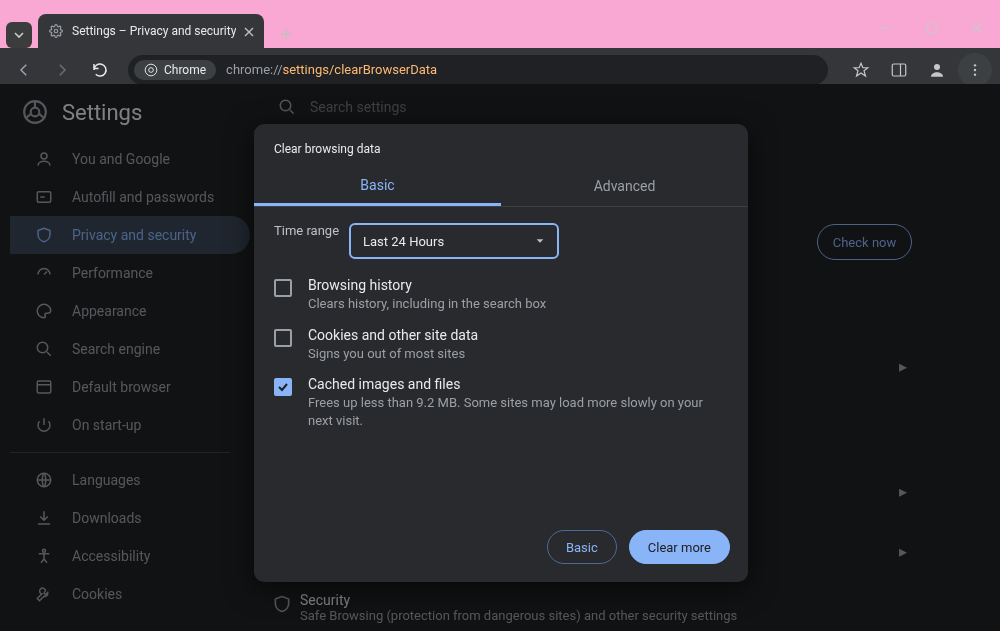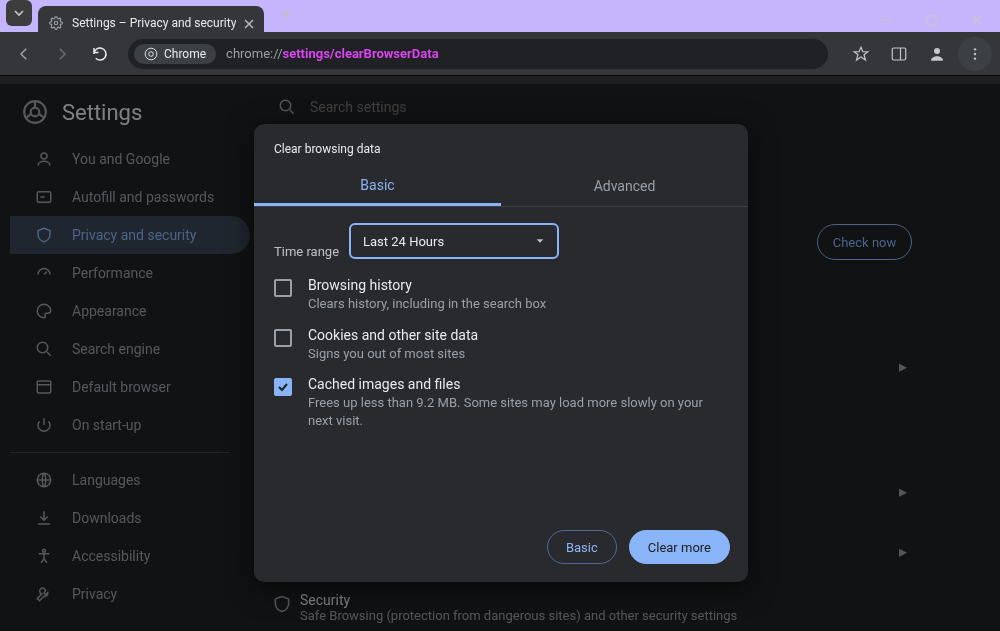--- a/index.html
+++ b/index.html
@@ -4,21 +4,21 @@
 <style>
   * { box-sizing: border-box; margin: 0; padding: 0; font-family: "Segoe UI", Roboto, Arial, sans-serif; }
   body {
     width: 1000px; height: 631px; overflow: hidden;
     background: #1f1f1f;
     color: #e8eaed;
     position: relative;
   }
   
   .title-bar {
-    height: 32px; background: #c4b5fd; display: flex; align-items: flex-start;
+    height: 48px; background: #f9a8d4; display: flex; align-items: flex-end;
     padding-left: 6px;
   }
   .tab-menu-btn {
     width: 26px; height: 26px; border-radius: 6px; background: #3c3c3c;
     display: flex; align-items: center; justify-content: center; margin-right: 6px;
   }
   .tab {
     height: 34px; margin-top: 6px; background: #35363a; border-radius: 8px 8px 0 0;
     display: flex; align-items: center; padding: 0 10px; gap: 8px; min-width: 210px;
   }
@@ -32,21 +32,21 @@
   .toolbar {
     height: 44px; background: #35363a; display:flex; align-items:center; padding:0 8px; gap:6px;
     border-bottom:1px solid #000;
   }
   .nav-btn { width:32px;height:32px;display:flex;align-items:center;justify-content:center;color:#9aa0a6;border-radius:16px;}
   .nav-btn.enabled { color:#e8eaed; }
   .omnibox { flex:0 0 auto; background:#202124; height:30px; border-radius:15px; display:flex;align-items:center;padding:0 6px; margin-left:6px; width:700px;}
   .omnibox .chip { background:#3c4043; color:#e8eaed; font-size:12px; padding:3px 10px;border-radius:12px;display:flex;align-items:center;gap:6px;}
   .omnibox .url { font-size:13px; color:#9aa0a6; margin-left:10px;}
   .omnibox .url .dim { color:#9aa0a6;}
-  .omnibox .url .bright { color:#d946ef;font-weight:bold;}
+  .omnibox .url .bright { color:#fdba74;}
   .right-icons { margin-left:auto; display:flex; gap:4px; align-items:center;}
   .right-icons .ic { width:34px;height:34px;display:flex;align-items:center;justify-content:center;color:#c4c7c9;border-radius:17px;}
   .right-icons .ic.menu { background:#3c4043;}
   
   .page {
     position:absolute; top:84px; left:0; right:0; bottom:0;
     background:#202124;
   }
   .dim-overlay { position:absolute; inset:0; background:rgba(0,0,0,0.45); z-index:1;}
   .header {
@@ -79,21 +79,21 @@
   .dialog {
     position:absolute; z-index:5; left:254px; top:124px; width:494px; height:458px;
     background:#292a2d; border-radius:10px; box-shadow:0 6px 28px rgba(0,0,0,0.6);
     display:flex;flex-direction:column;
   }
   .dialog-title{font-size:12px;color:#e8eaed;padding:18px 20px 10px;}
   .dialog-tabs{display:flex;border-bottom:1px solid #3c4043;}
   .dialog-tab{flex:1;text-align:center;font-size:14px;color:#9aa0a6;height:40px;display:flex;align-items:center;justify-content:center;cursor:pointer;}
   .dialog-tab.active{color:#8ab4f8;border-bottom:3px solid #8ab4f8;margin-bottom:-1px;}
   .dialog-body{padding:16px 20px;flex:1;}
-  .tr-row{display:flex;align-items:flex-end;gap:10px;margin-bottom:18px;}
+  .tr-row{display:flex;align-items:flex-start;gap:10px;margin-bottom:18px;}
   .tr-label{font-size:13px;color:#bdc1c6;}
   .tr-select{
     border:2px solid #8ab4f8;border-radius:6px;height:36px;width:210px;
     display:flex;align-items:center;justify-content:space-between;padding:0 12px;
     color:#e8eaed;font-size:13px;background:#292a2d;
   }
   .opt{display:flex;gap:16px;margin:14px 0;align-items:flex-start;}
   .cb{width:18px;height:18px;border:2px solid #9aa0a6;border-radius:2px;margin-top:2px;flex:none;display:flex;align-items:center;justify-content:center;}
   .cb.checked{background:#8ab4f8;border-color:#8ab4f8;}
   .cb.checked svg{stroke:#202124;}
@@ -326,21 +326,21 @@
           </svg>
         </span>
         <span>Accessibility</span>
       </div>
     <div class="sidebar-item">
         <span class="icon">
           <svg width="18" height="18" viewBox="0 0 24 24" stroke="currentColor" fill="none" stroke-width="2">
             <path d="M14 7a4 4 0 1 0-5 5l-6 6 3 3 6-6a4 4 0 0 0 5-5l-3 3-2-2z"></path>
           </svg>
         </span>
-        <span>Privacy</span>
+        <span>Cookies</span>
       </div>
   </div>
 
   <div class="cn-pill">
       <span>Check now</span>
     </div>
   <div class="row-chevron-bg" style="top:273px;">▸</div>
   <div class="row-chevron-bg" style="top:398px;">▸</div>
   <div class="row-chevron-bg" style="top:458px;">▸</div>
   <div class="sec-row">

